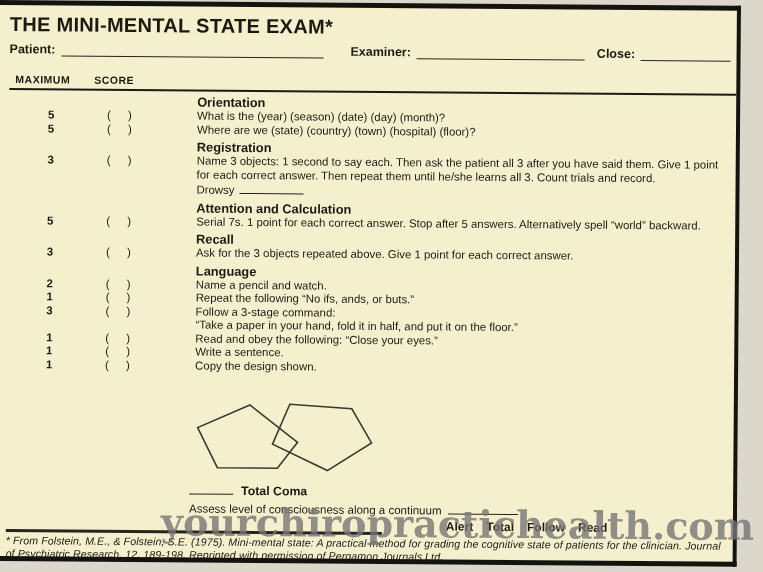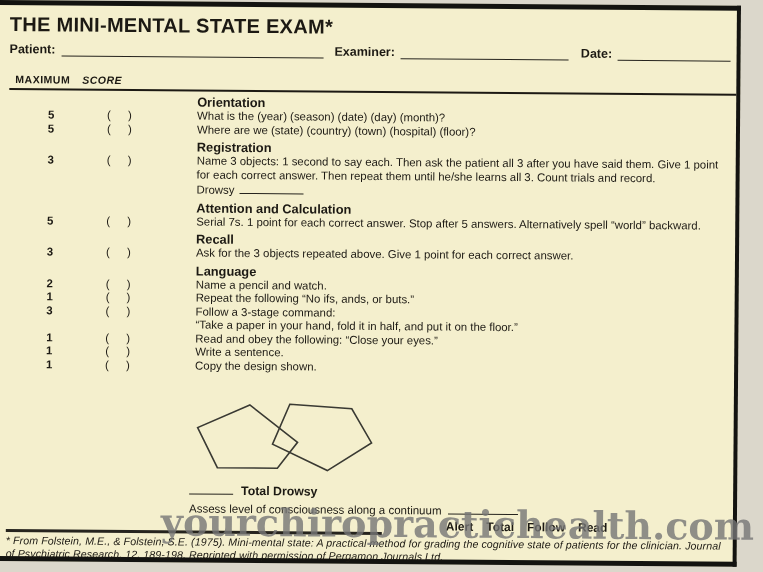--- a/index.html
+++ b/index.html
@@ -19,25 +19,25 @@
     transform:rotate(0.45deg);
     transform-origin:0 0;
   }
   .content{position:relative;width:100%;height:100%;padding:8px 0 0 10px;box-sizing:border-box;}
   .title{font-size:20px;line-height:22px;font-weight:800;letter-spacing:.3px;margin:0;}
   .id-row{display:flex;align-items:flex-end;margin-top:7px;padding-right:6px;font-size:12.5px;font-weight:700;}
   .u{display:inline-block;border-bottom:1.6px solid #26241e;height:11px;}
   .u-patient{width:262px;margin-left:6px;}
   .u-examiner{width:168px;margin-left:6px;}
   .u-date{flex:1;margin-left:5px;}
-  .lbl-examiner{margin-left:11px;}
+  .lbl-examiner{margin-left:27px;}
   .lbl-date{margin-left:12px;}
   .col-row{display:flex;margin-top:17px;font-size:10.5px;font-weight:700;letter-spacing:.5px;}
   .col-max{margin-left:6px;}
-  .col-score{margin-left:12px;font-style:italic;}
+  .col-score{margin-left:24px;}
   .rule{height:2px;background:#1c1913;margin-top:3px;margin-right:0;}
   .grid-row{display:grid;grid-template-columns:84px 104px 1fr;font-size:11.4px;line-height:13.5px;}
   .c1{text-align:center;font-weight:600;}
   .c2{padding-left:14px;letter-spacing:7px;white-space:pre;}
   .c3{padding-right:10px;}
   .sec-title{font-size:12.8px;line-height:14px;font-weight:800;margin:0;padding-top:4px;}
   .trials{margin-top:0;}
   .u-trials{width:64px;margin-left:5px;}
   .pentagons{position:absolute;left:188px;top:391px;}
   .total-row{position:absolute;left:193px;top:476px;font-size:12.3px;font-weight:800;}
@@ -60,21 +60,21 @@
 <div class="page">
   <div class="content">
 
     <h1 class="title">THE MINI-MENTAL STATE EXAM*</h1>
 
     <div class="id-row">
       <span>Patient:</span>
       <span class="u u-patient"></span>
       <span class="lbl-examiner">Examiner:</span>
       <span class="u u-examiner"></span>
-      <span class="lbl-date">Date:</span>
+      <span class="lbl-date">Close:</span>
       <span class="u u-date"></span>
     </div>
 
     <div class="col-row">
       <span class="col-max">MAXIMUM</span>
       <span class="col-score">SCORE</span>
     </div>
     <div class="rule"></div>
 
     <div class="grid-row">
@@ -169,21 +169,21 @@
       <div class="c2">( )</div>
       <div class="c3">Copy the design shown.</div>
     </div>
 
     <svg class="pentagons" width="200" height="78" viewBox="0 0 200 78">
       <polygon points="65,7 13,30 33,70 93,70 113,44" fill="none" stroke="#3a3a33" stroke-width="1.6"></polygon>
       <polygon points="105,6 167,10 187,44 143,72 88,46" fill="none" stroke="#3a3a33" stroke-width="1.6"></polygon>
     </svg>
 
     <div class="total-row">
-      <span class="u u-total"></span><span>Total Drowsy</span>
+      <span class="u u-total"></span><span>Total Coma</span>
     </div>
 
     <div class="continuum-row">
       <span>Assess level of consciousness along a continuum</span><span class="u u-continuum"></span>
     </div>
 
     <div class="levels-row">
       <span>Alert</span>
       <span>Total</span>
       <span>Follow</span>

